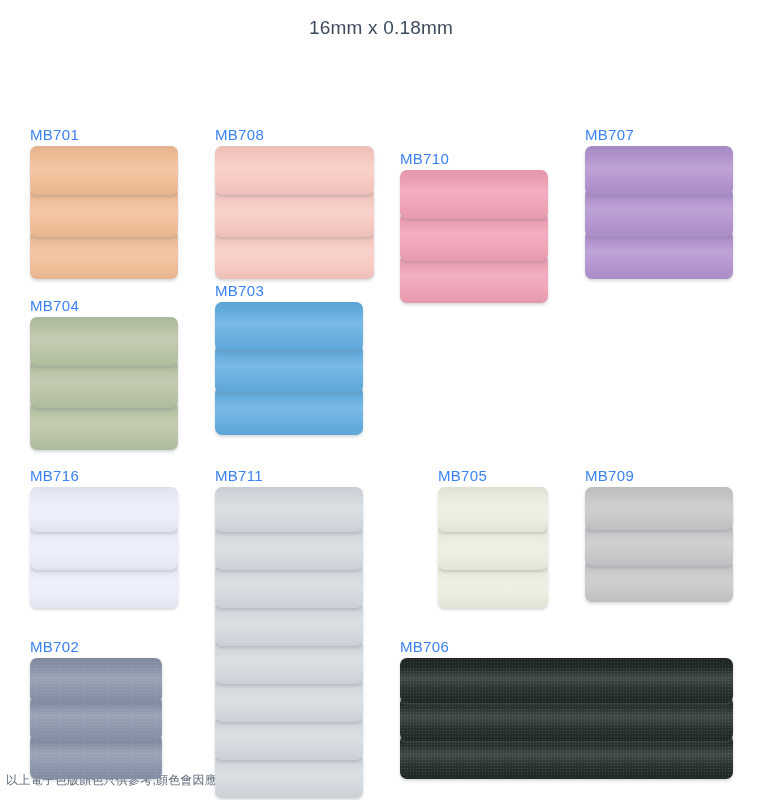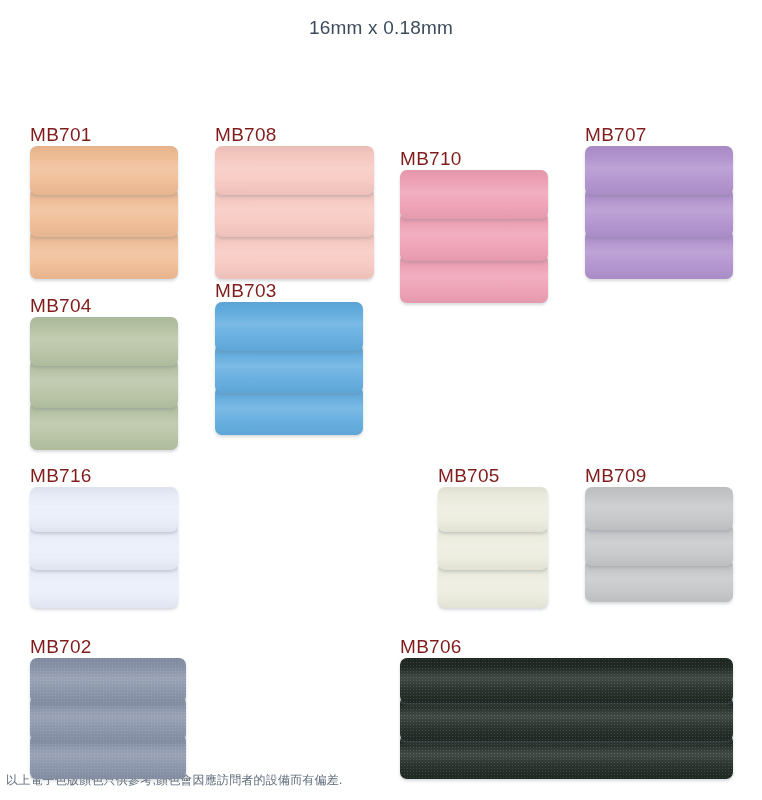--- a/index.html
+++ b/index.html
@@ -32,22 +32,22 @@
     position: relative;
     width: 762px;
     height: 720px;
   }
 
   .swatch-cell {
     position: absolute;
   }
 
   .swatch-label {
-    font-size: 19px;
-    color: #7f1d1d;
+    font-size: 15px;
+    color: #3b82f6;
     line-height: 15px;
     margin-bottom: 4px;
     letter-spacing: 0.3px;
     white-space: nowrap;
   }
 
   
   .swatch-stack {
     position: relative;
     display: flex;
@@ -159,37 +159,50 @@
       </div>
     </div>
     <div class="swatch-cell" style="left: 30px; top: 415px; width: 148px;">
       <div class="swatch-label">MB716</div>
       <div class="swatch-stack" title="MB716">
         <div class="band" style="height: 45px; background: rgb(234, 238, 250); z-index: 3;"></div>
         <div class="band" style="height: 45px; background: rgb(234, 238, 250); z-index: 2;"></div>
         <div class="band" style="height: 45px; background: rgb(234, 238, 250); z-index: 1;"></div>
       </div>
     </div>
+    <div class="swatch-cell" style="left: 215px; top: 415px; width: 148px;">
+      <div class="swatch-label">MB711</div>
+      <div class="swatch-stack" title="MB711">
+        <div class="band" style="height: 45px; background: rgb(211, 217, 222); z-index: 8;"></div>
+        <div class="band" style="height: 45px; background: rgb(211, 217, 222); z-index: 7;"></div>
+        <div class="band" style="height: 45px; background: rgb(211, 217, 222); z-index: 6;"></div>
+        <div class="band" style="height: 45px; background: rgb(211, 217, 222); z-index: 5;"></div>
+        <div class="band" style="height: 45px; background: rgb(211, 217, 222); z-index: 4;"></div>
+        <div class="band" style="height: 45px; background: rgb(211, 217, 222); z-index: 3;"></div>
+        <div class="band" style="height: 45px; background: rgb(211, 217, 222); z-index: 2;"></div>
+        <div class="band" style="height: 45px; background: rgb(211, 217, 222); z-index: 1;"></div>
+      </div>
+    </div>
     <div class="swatch-cell" style="left: 400px; top: 415px; width: 148px; padding-left: 38px;">
       <div class="swatch-label">MB705</div>
       <div class="swatch-stack" title="MB705">
         <div class="band" style="height: 45px; background: rgb(236, 237, 222); z-index: 3;"></div>
         <div class="band" style="height: 45px; background: rgb(236, 237, 222); z-index: 2;"></div>
         <div class="band" style="height: 45px; background: rgb(236, 237, 222); z-index: 1;"></div>
       </div>
     </div>
     <div class="swatch-cell" style="left: 585px; top: 415px; width: 148px;">
       <div class="swatch-label">MB709</div>
       <div class="swatch-stack" title="MB709">
         <div class="band" style="height: 43px; background: rgb(198, 199, 201); z-index: 3;"></div>
         <div class="band" style="height: 43px; background: rgb(198, 199, 201); z-index: 2;"></div>
         <div class="band" style="height: 43px; background: rgb(198, 199, 201); z-index: 1;"></div>
       </div>
     </div>
-    <div class="swatch-cell" style="left: 30px; top: 586px; width: 156px;">
+    <div class="swatch-cell" style="left: 30px; top: 586px; width: 132px;">
       <div class="swatch-label">MB702</div>
       <div class="swatch-stack" title="MB702">
         <div class="band grainy" style="height: 45px; background: rgb(135, 146, 168); z-index: 3;"></div>
         <div class="band grainy" style="height: 45px; background: rgb(135, 146, 168); z-index: 2;"></div>
         <div class="band grainy" style="height: 45px; background: rgb(135, 146, 168); z-index: 1;"></div>
       </div>
     </div>
     <div class="swatch-cell" style="left: 400px; top: 586px; width: 333px;">
       <div class="swatch-label">MB706</div>
       <div class="swatch-stack" title="MB706">

